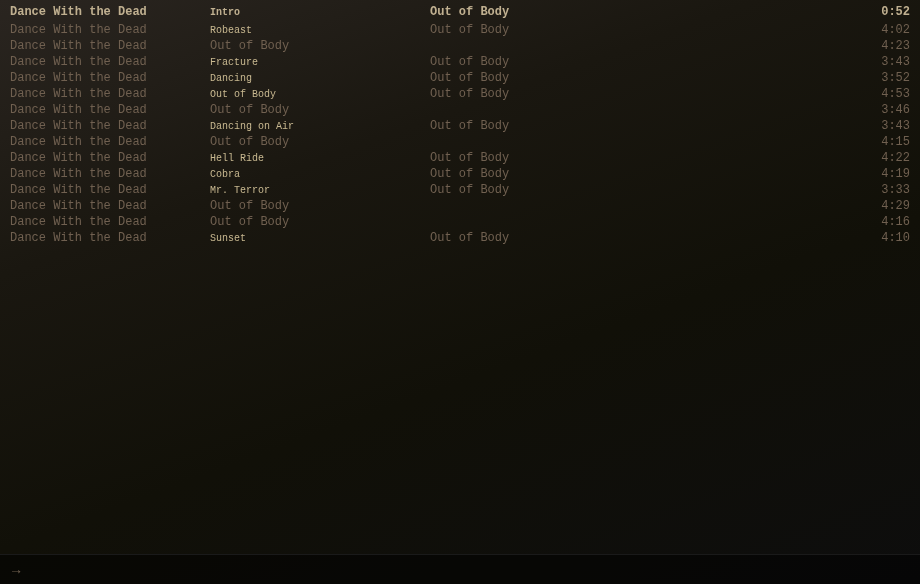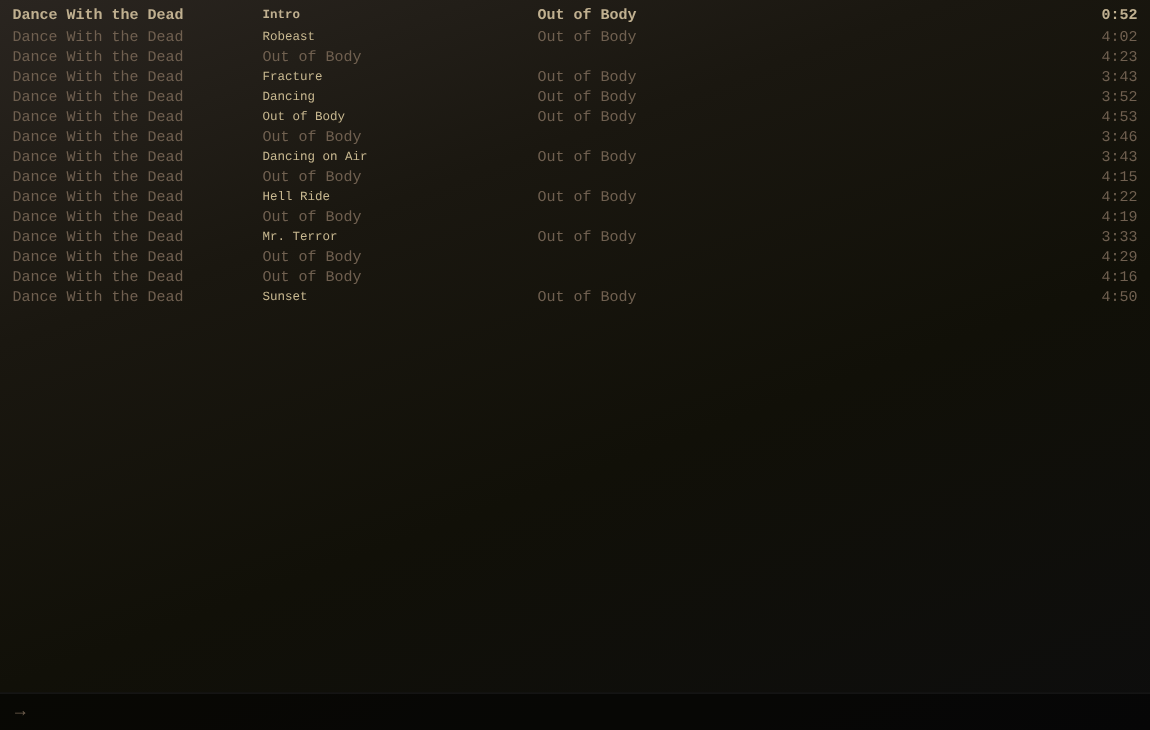--- a/index.html
+++ b/index.html
@@ -157,20 +157,21 @@
       <span class="col-duration">4:15</span>
     </div>
     <div class="track-row">
       <span class="col-artist">Dance With the Dead</span>
       <span class="col-title">Hell Ride</span>
       <span class="col-album">Out of Body</span>
       <span class="col-duration">4:22</span>
     </div>
     <div class="track-row">
       <span class="col-artist">Dance With the Dead</span>
+      <span class="col-title">Cobra</span>
       <span class="col-album">Out of Body</span>
       <span class="col-duration">4:19</span>
     </div>
     <div class="track-row">
       <span class="col-artist">Dance With the Dead</span>
       <span class="col-title">Mr. Terror</span>
       <span class="col-album">Out of Body</span>
       <span class="col-duration">3:33</span>
     </div>
     <div class="track-row">
@@ -180,19 +181,19 @@
     </div>
     <div class="track-row">
       <span class="col-artist">Dance With the Dead</span>
       <span class="col-album">Out of Body</span>
       <span class="col-duration">4:16</span>
     </div>
     <div class="track-row">
       <span class="col-artist">Dance With the Dead</span>
       <span class="col-title">Sunset</span>
       <span class="col-album">Out of Body</span>
-      <span class="col-duration">4:50</span>
+      <span class="col-duration">4:10</span>
     </div>
   </div>
 
 <div class="bottom-bar">
   <span class="arrow-icon">→</span>
 </div>
 
 </body></html>

